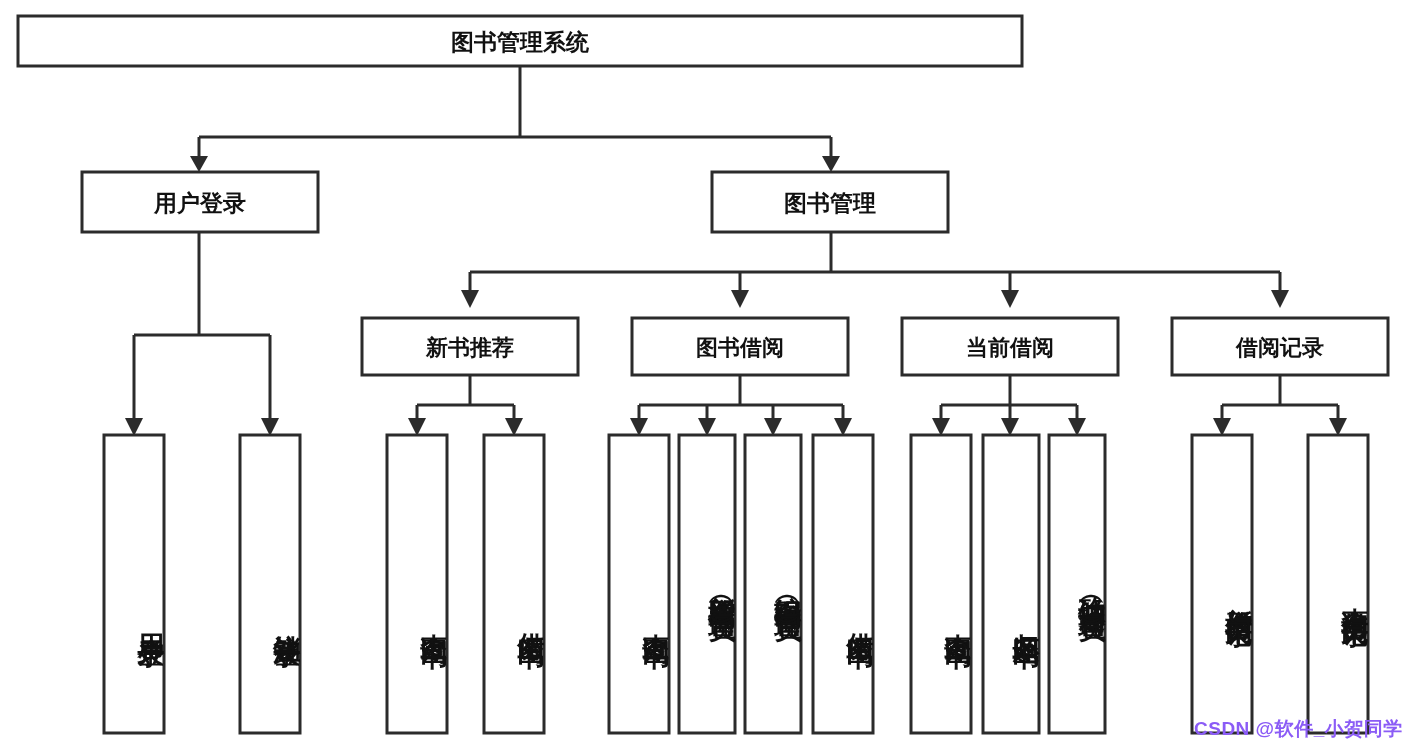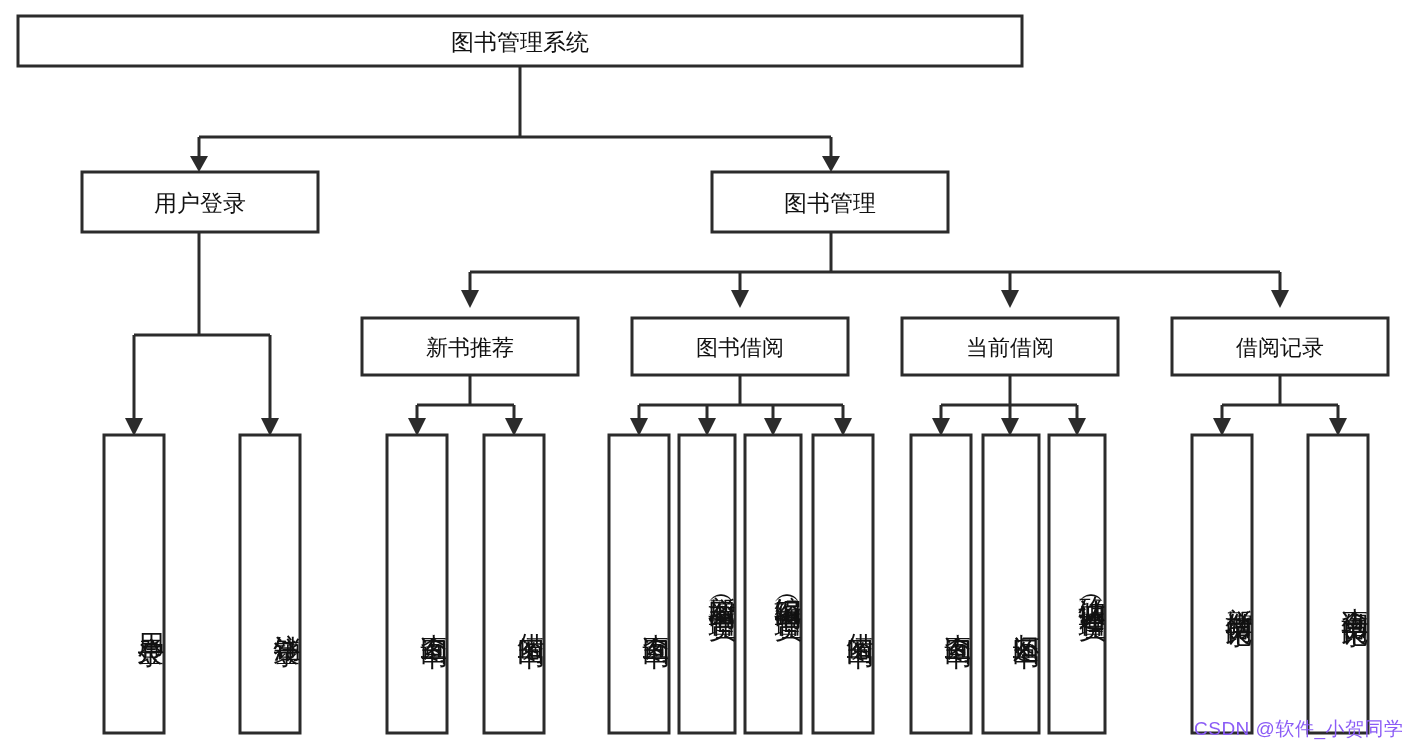--- a/index.html
+++ b/index.html
@@ -12,20 +12,21 @@
     width: 1405px;
     height: 747px;
     overflow: hidden;
     font-family: "Liberation Sans", "DejaVu Sans", sans-serif;
   }
   #diagram-root {
     position: relative;
     width: 1405px;
     height: 747px;
     background: #ffffff;
+    font-weight: bold;
   }
   svg#tree-svg {
     position: absolute;
     left: 0;
     top: 0;
     width: 1405px;
     height: 747px;
     display: block;
   }
   .node-box {

